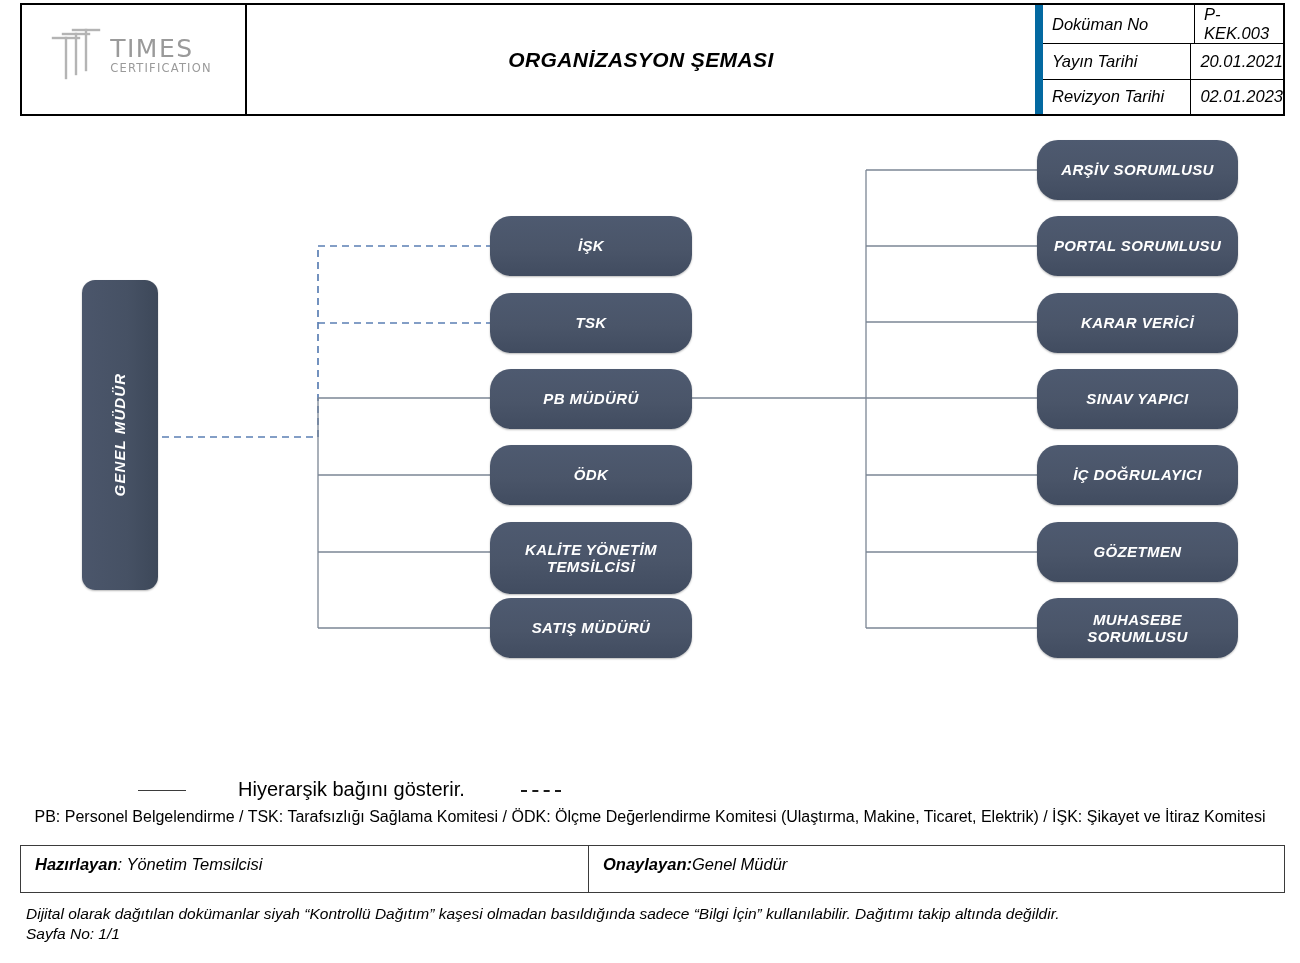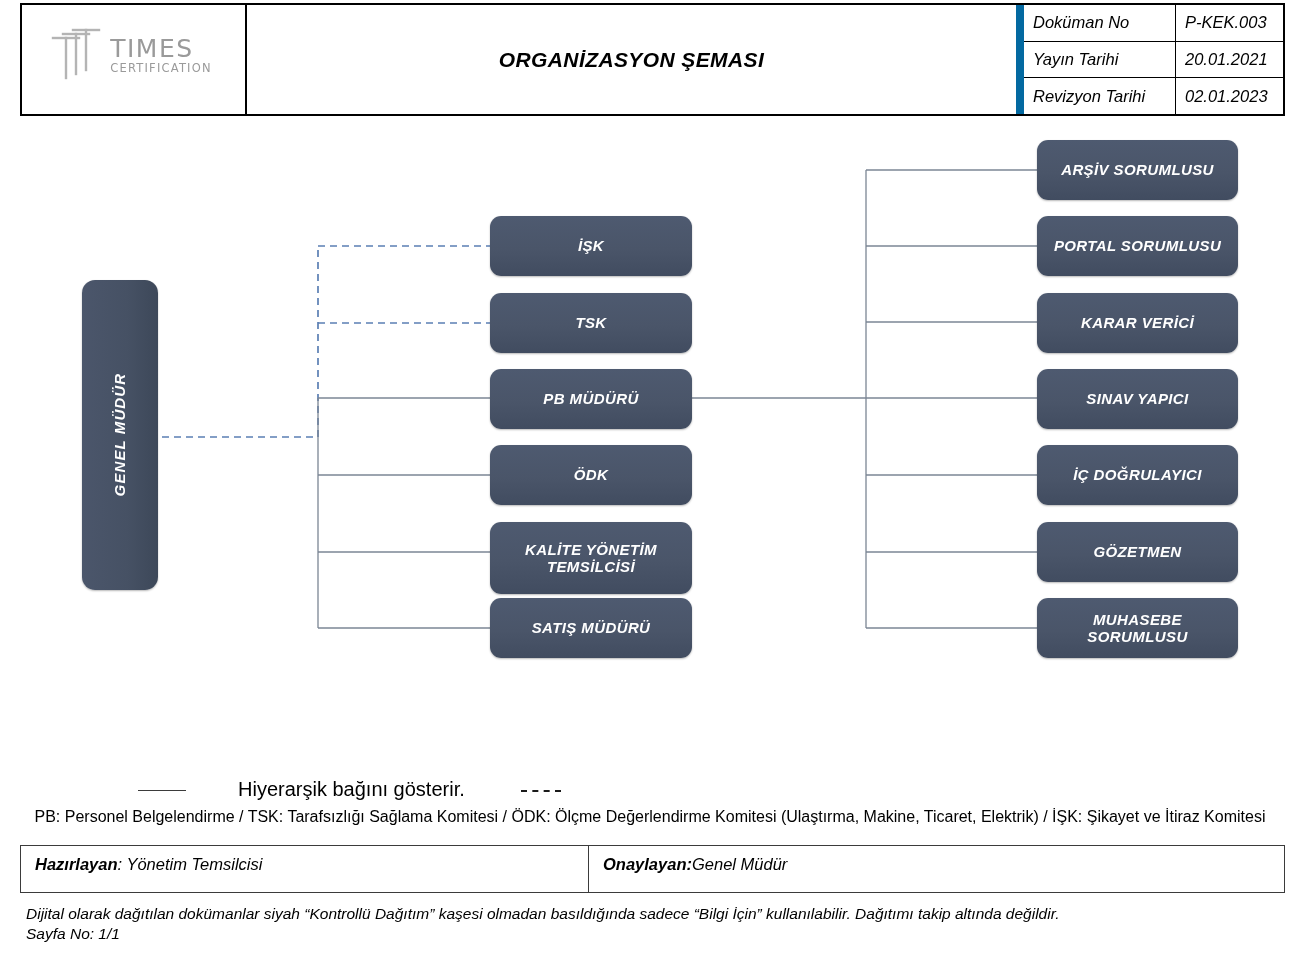--- a/index.html
+++ b/index.html
@@ -29,21 +29,21 @@
     font-size:11.5px;letter-spacing:1.2px;color:#9a9a9a;
     font-family:"DejaVu Sans",sans-serif;margin-top:2px;
   }
   .title-cell{
     flex:1;border-right:8px solid #0369a1;box-sizing:border-box;
     display:flex;align-items:center;justify-content:center;
   }
   .doc-title{
     font-size:21px;font-weight:bold;font-style:italic;letter-spacing:0.4px;
   }
-  .meta-cell{width:259px;box-sizing:border-box;display:flex;flex-direction:column;}
+  .meta-cell{width:240px;box-sizing:border-box;display:flex;flex-direction:column;}
   .meta-row{
     flex:1;display:flex;border-bottom:1.5px solid #000;box-sizing:border-box;
   }
   .meta-row:last-child{border-bottom:none;}
   .meta-key{
     width:152px;border-right:1.5px solid #000;box-sizing:border-box;
     display:flex;align-items:center;padding-left:9px;
     font-size:16.5px;font-style:italic;
   }
   .meta-val{
@@ -51,21 +51,21 @@
     font-size:16.5px;font-style:italic;
   }
 
   
   .chart{position:absolute;left:0;top:116px;width:1300px;height:660px;}
   .chart svg{position:absolute;left:0;top:0;}
 
   .node{
     position:absolute;box-sizing:border-box;
     background:linear-gradient(to bottom,#4e5a70 0%,#4a5569 55%,#414c60 100%);
-    border-radius:11px;
+    border-radius:21px;
     box-shadow:0 1px 2px rgba(0,0,0,0.28);
     display:flex;align-items:center;justify-content:center;text-align:center;
     color:#ffffff;font-weight:bold;font-style:italic;
     font-size:15px;letter-spacing:0.4px;line-height:1.15;padding:2px 8px;
   }
   .node.gm{
     background:linear-gradient(to right,#4b566b 0%,#465164 60%,#3d4859 100%);
     border-radius:13px;
   }
   .gm-label{

